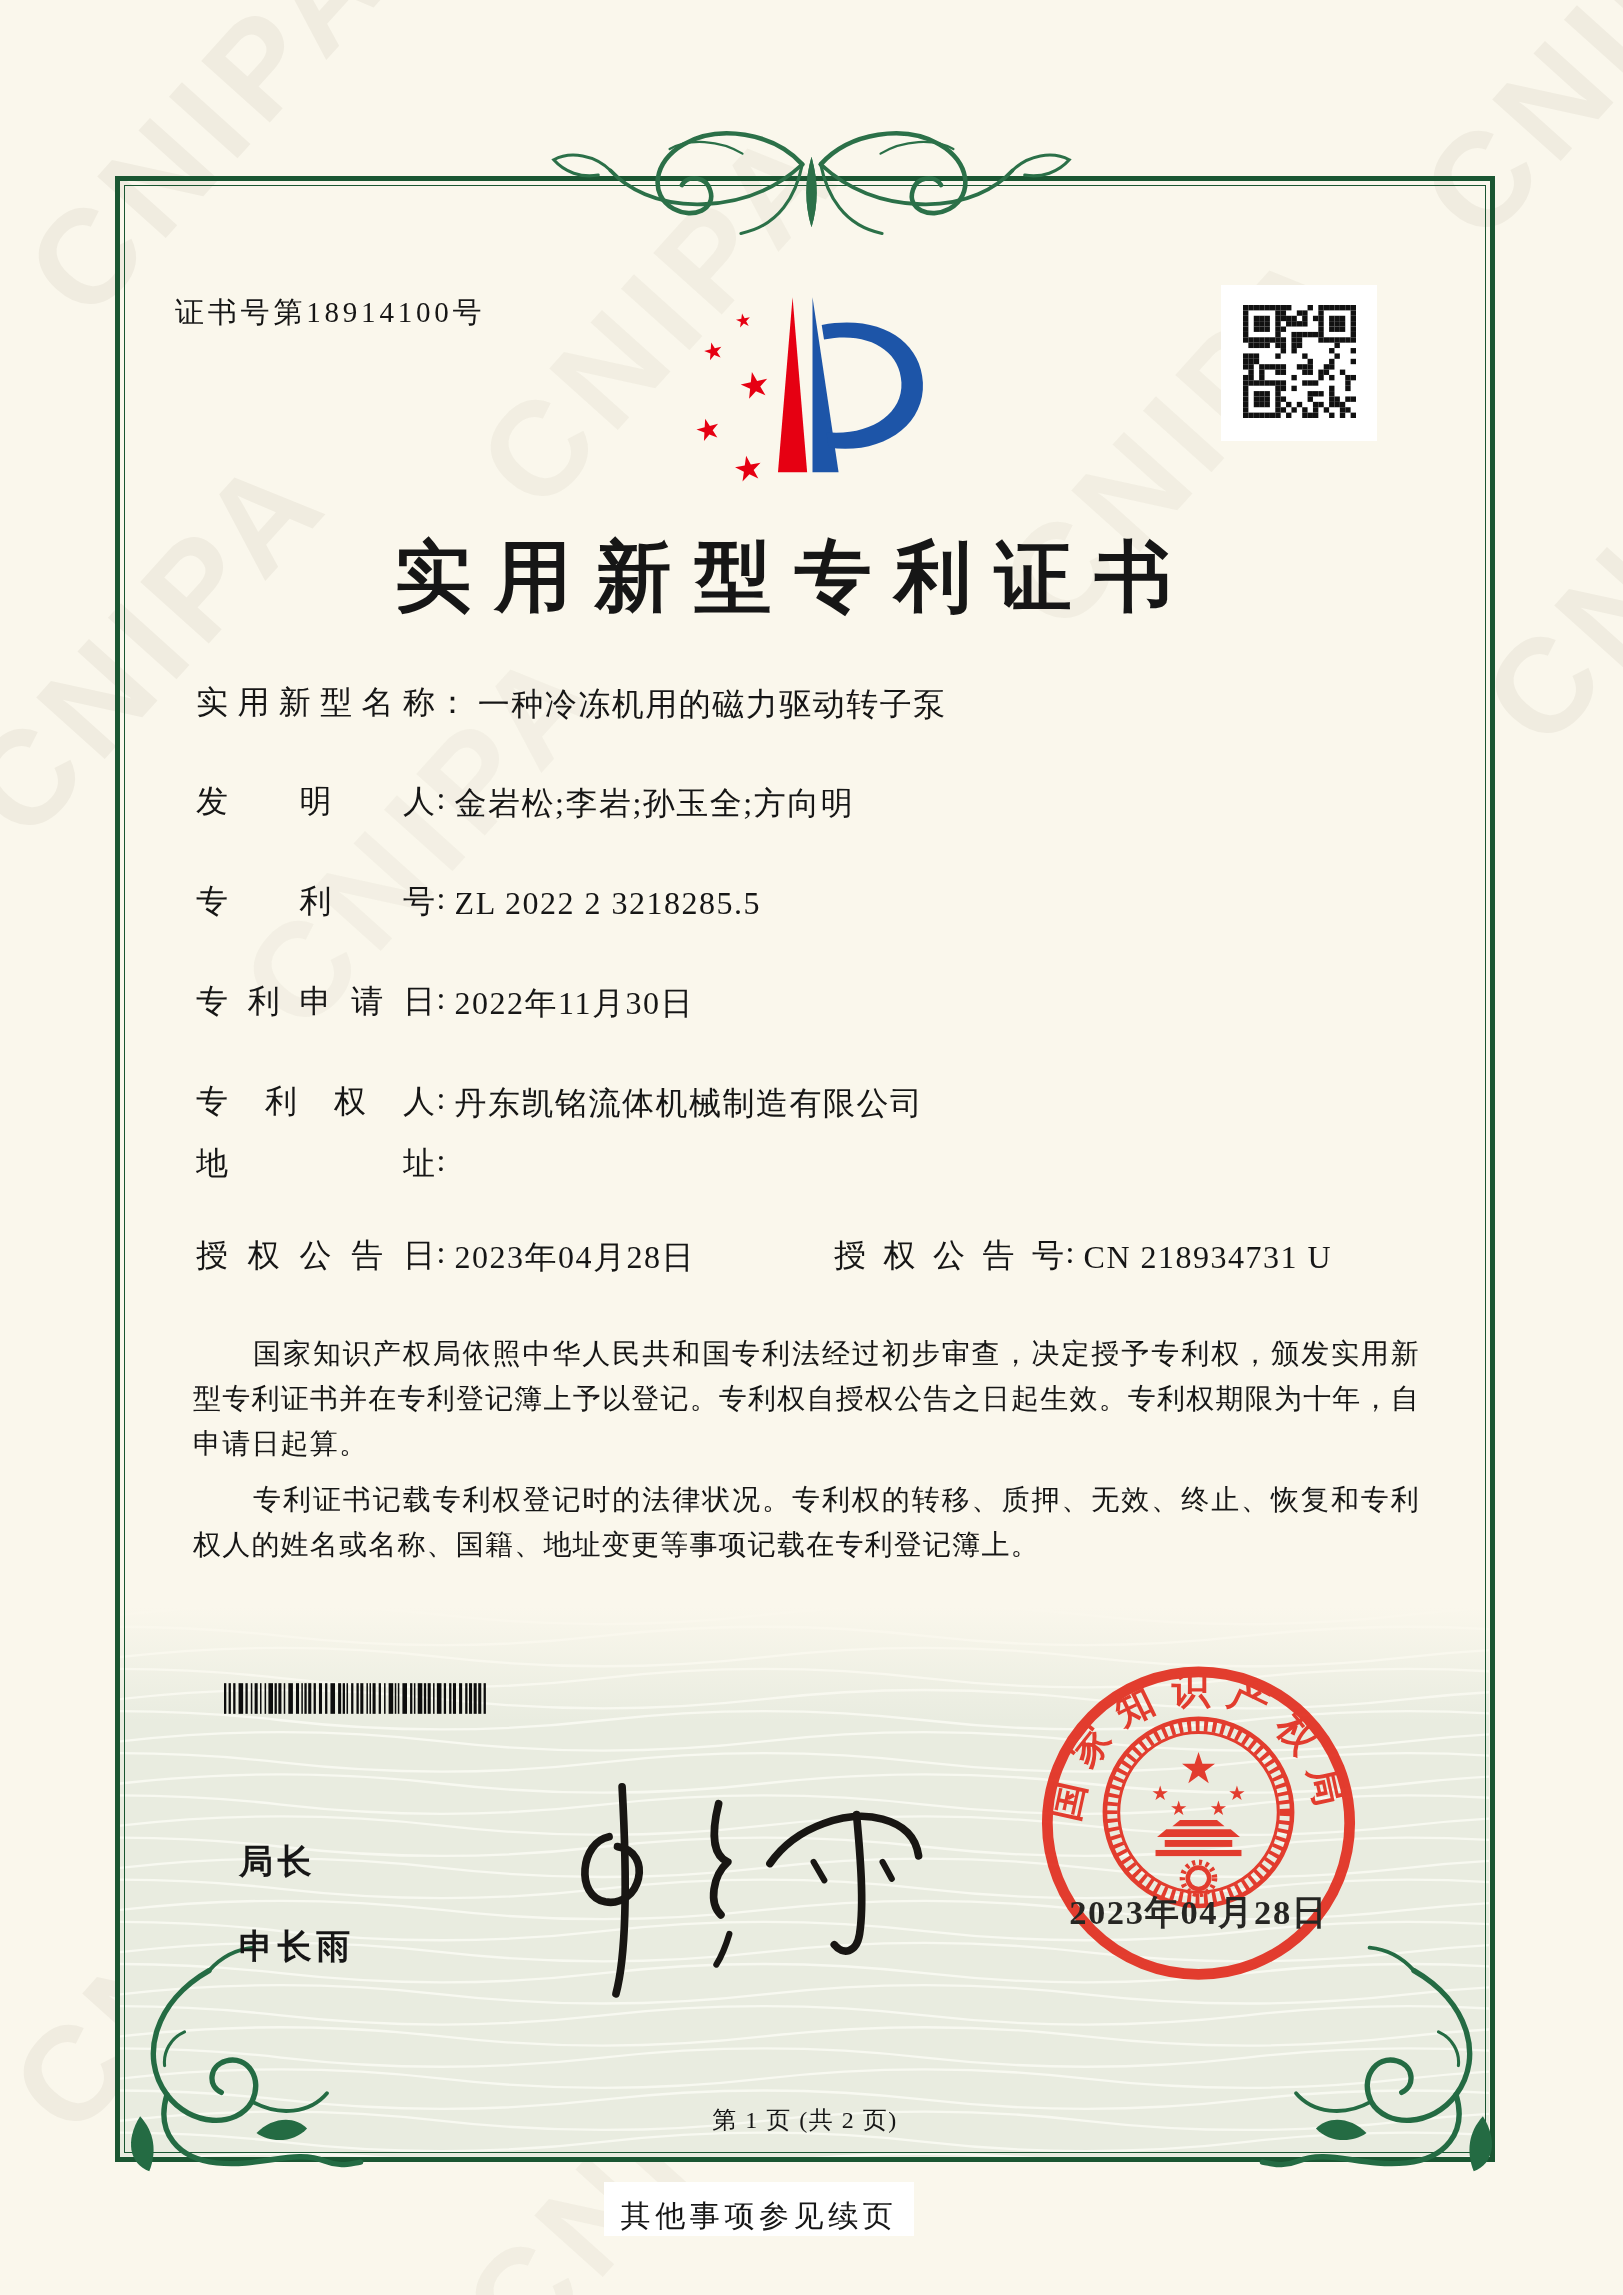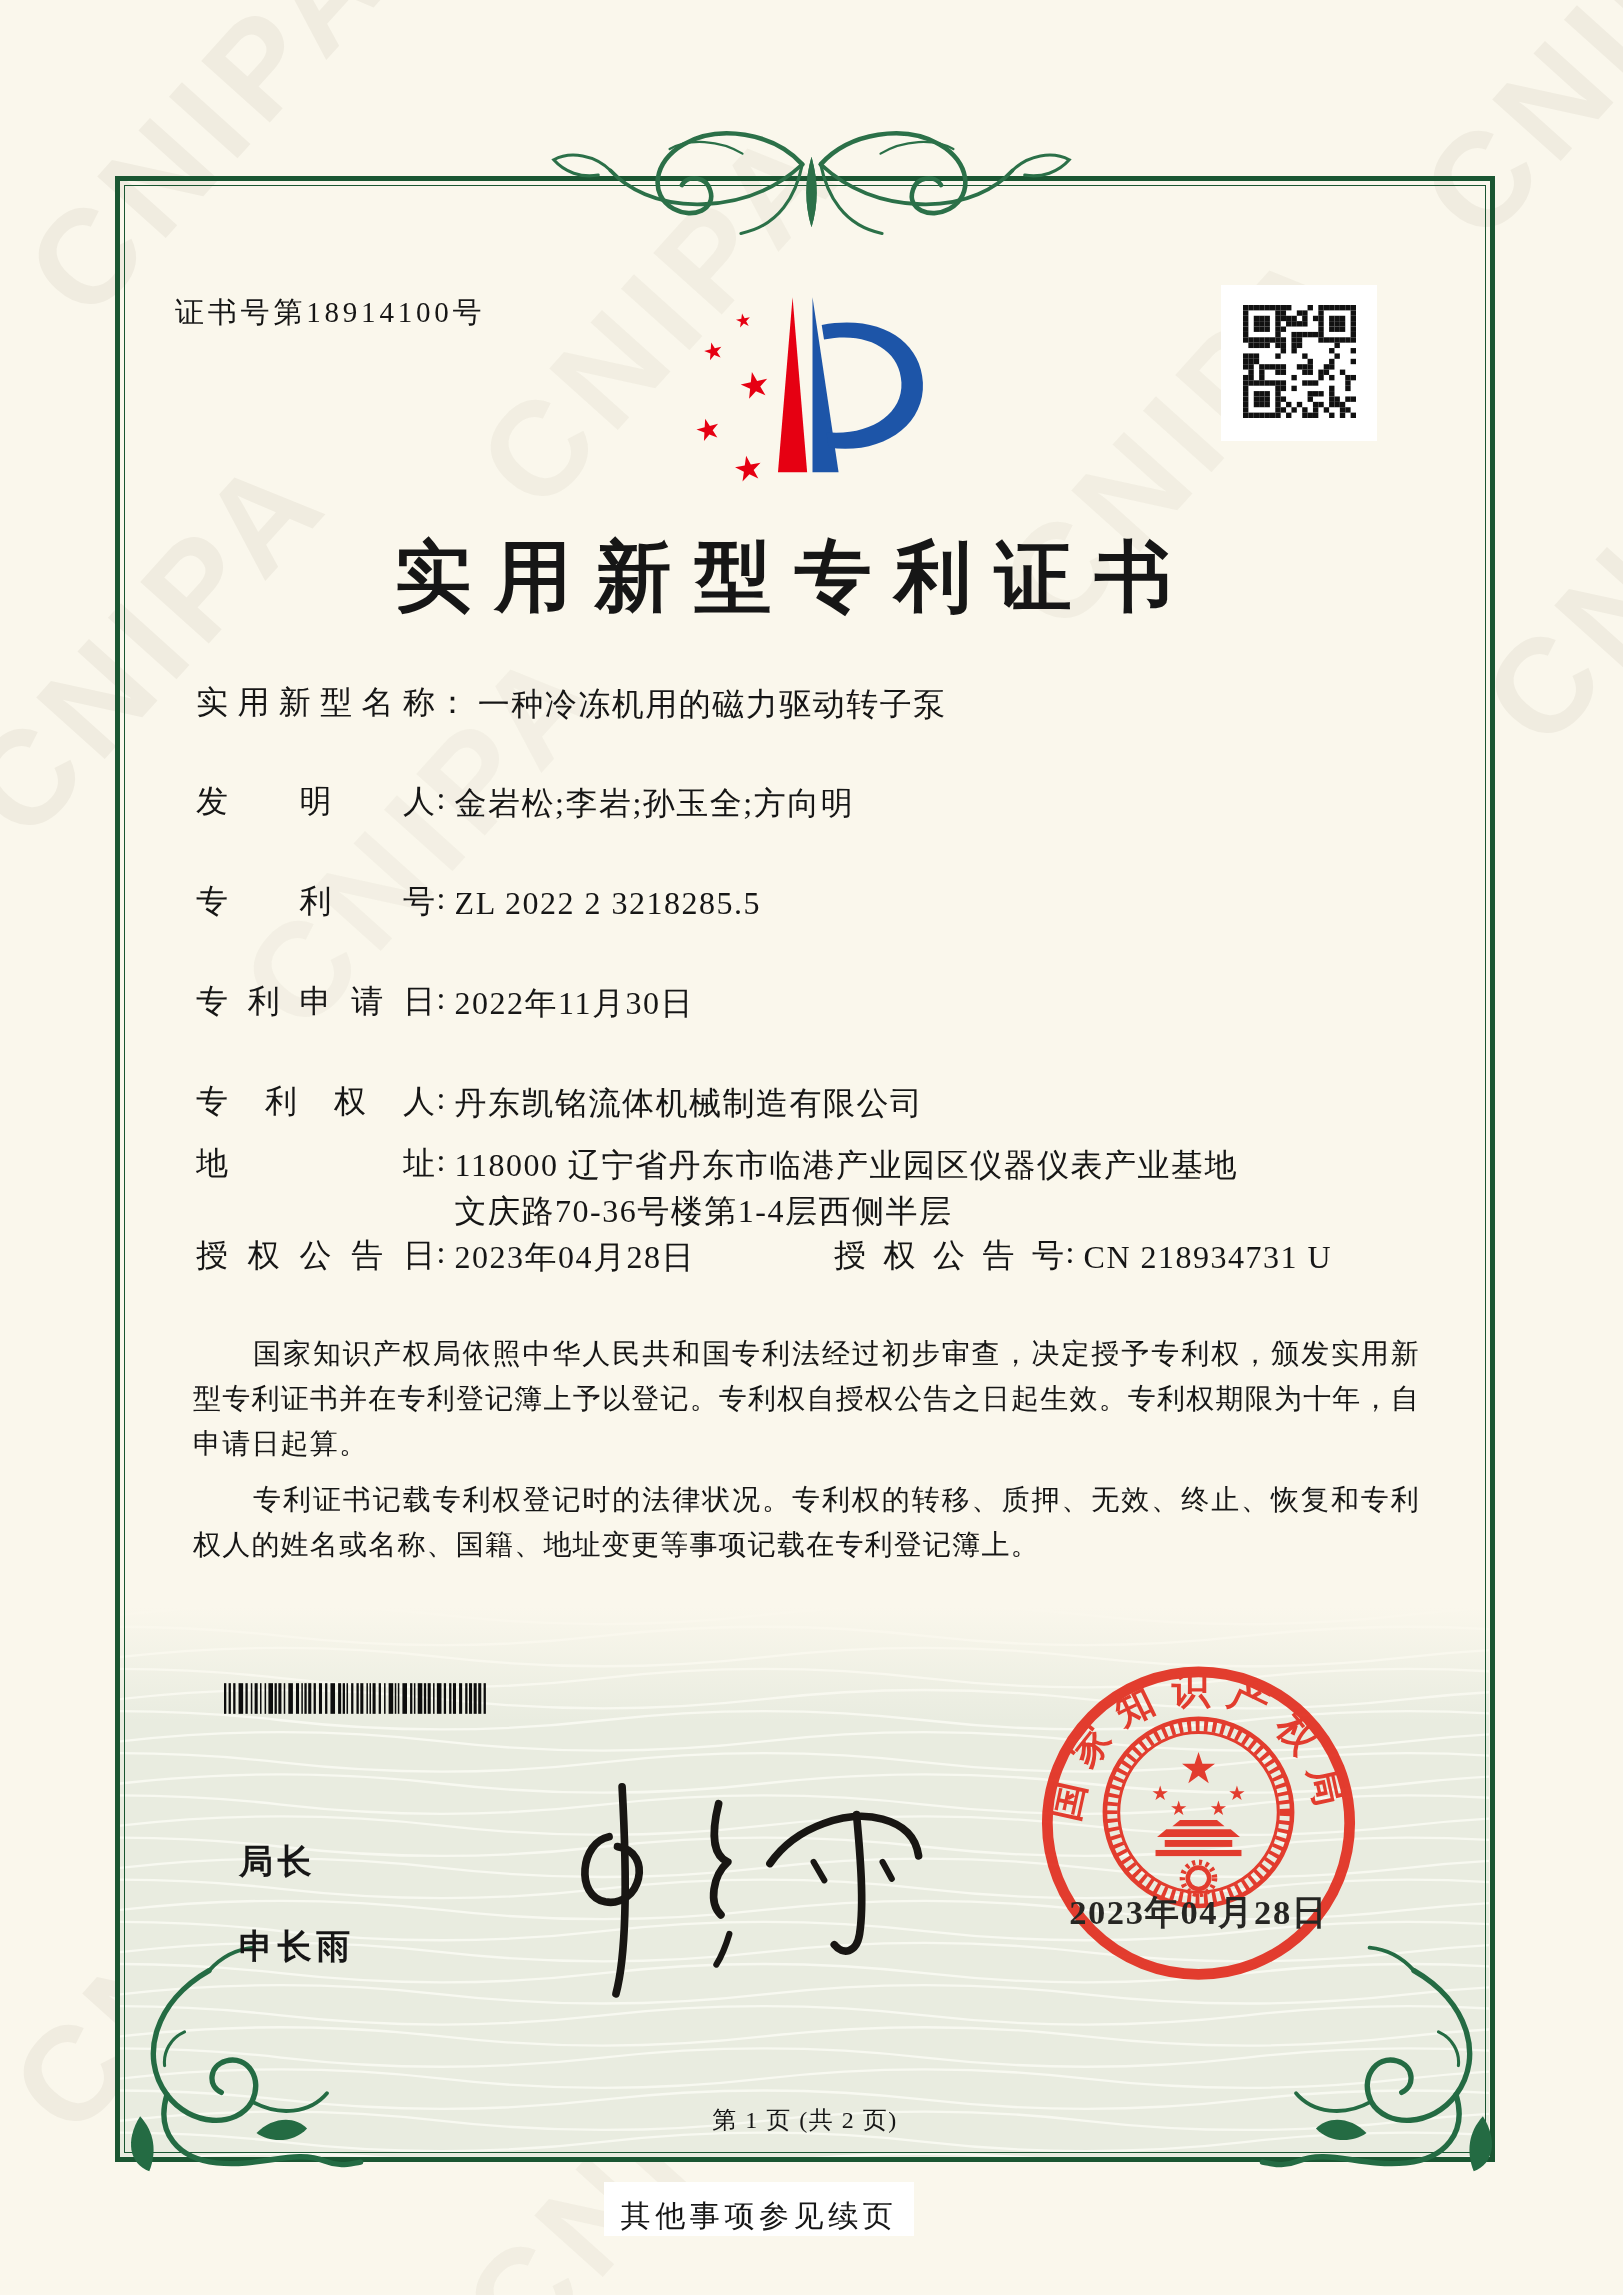--- a/index.html
+++ b/index.html
@@ -384,21 +384,21 @@
   <div class="frow" style="top:880px;">
     <span class="flabel">专利号</span><span class="fcolon">:</span><span class="fvalue">ZL 2022 2 3218285.5</span>
   </div>
   <div class="frow" style="top:980px;">
     <span class="flabel">专利申请日</span><span class="fcolon">:</span><span class="fvalue">2022年11月30日</span>
   </div>
   <div class="frow" style="top:1080px;">
     <span class="flabel">专利权人</span><span class="fcolon">:</span><span class="fvalue">丹东凯铭流体机械制造有限公司</span>
   </div>
   <div class="frow" style="top:1142px;">
-    <span class="flabel">地址</span><span class="fcolon">:</span><span class="fvalue"><span style="display:block;">118000 辽宁省丹东市临港产业园区仪器仪表产业基地</span><span style="display:block;">文庆路70-36号楼第1-4层西侧半层</span></span>
+    <span class="flabel">地址</span><span class="fcolon">:</span>
   </div>
   <div class="frow" style="top:1234px;">
     <span class="flabel">授权公告日</span><span class="fcolon">:</span><span class="fvalue">2023年04月28日</span>
   </div>
   <div class="frow" style="left:834px; top:1234px;">
     <span class="flabel" style="width:230px;">授权公告号</span><span class="fcolon">:</span><span class="fvalue">CN 218934731 U</span>
   </div>
 
   <div class="para" style="top:1331px;">国家知识产权局依照中华人民共和国专利法经过初步审查，决定授予专利权，颁发实用新型专利证书并在专利登记簿上予以登记。专利权自授权公告之日起生效。专利权期限为十年，自申请日起算。</div>
   <div class="para" style="top:1477px;">专利证书记载专利权登记时的法律状况。专利权的转移、质押、无效、终止、恢复和专利权人的姓名或名称、国籍、地址变更等事项记载在专利登记簿上。</div>

